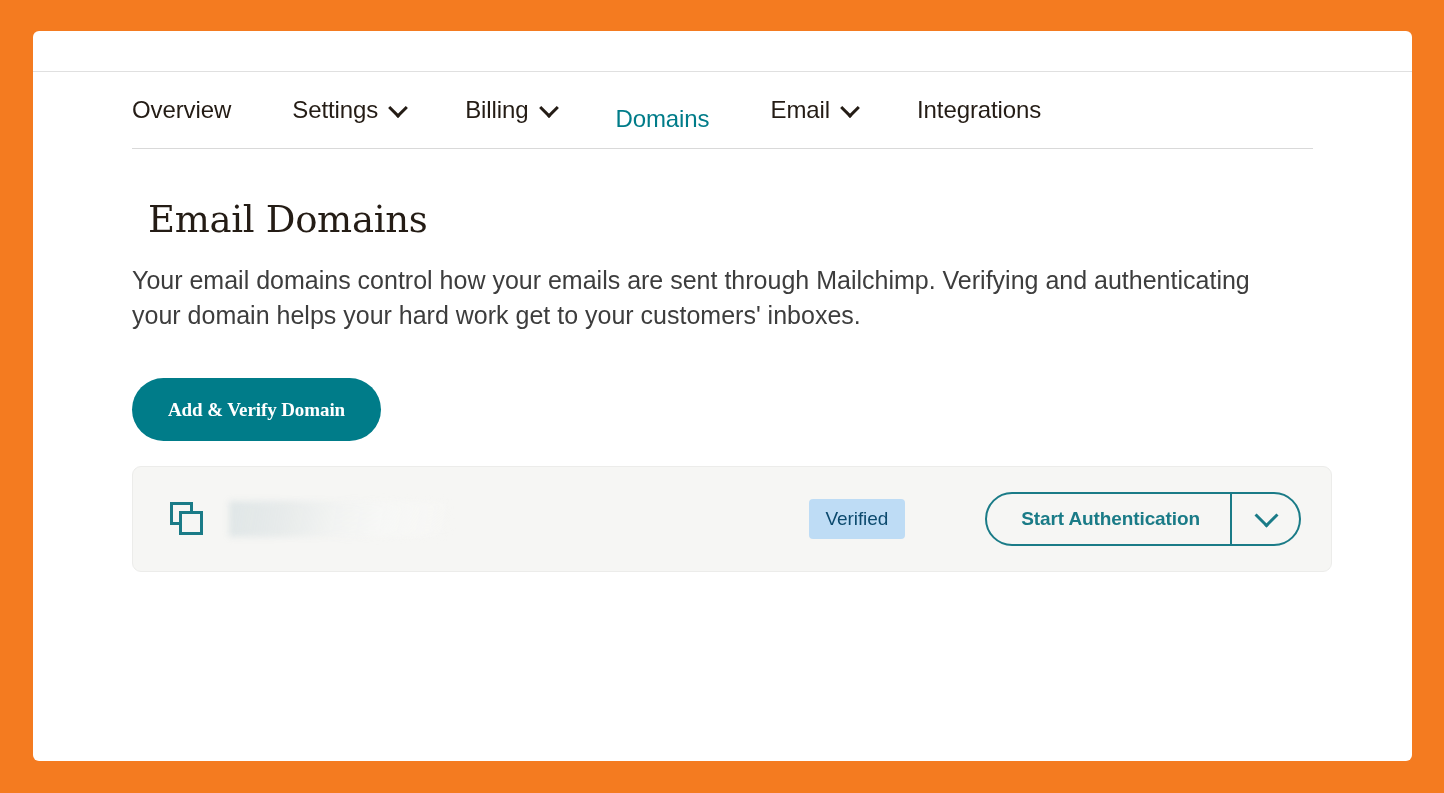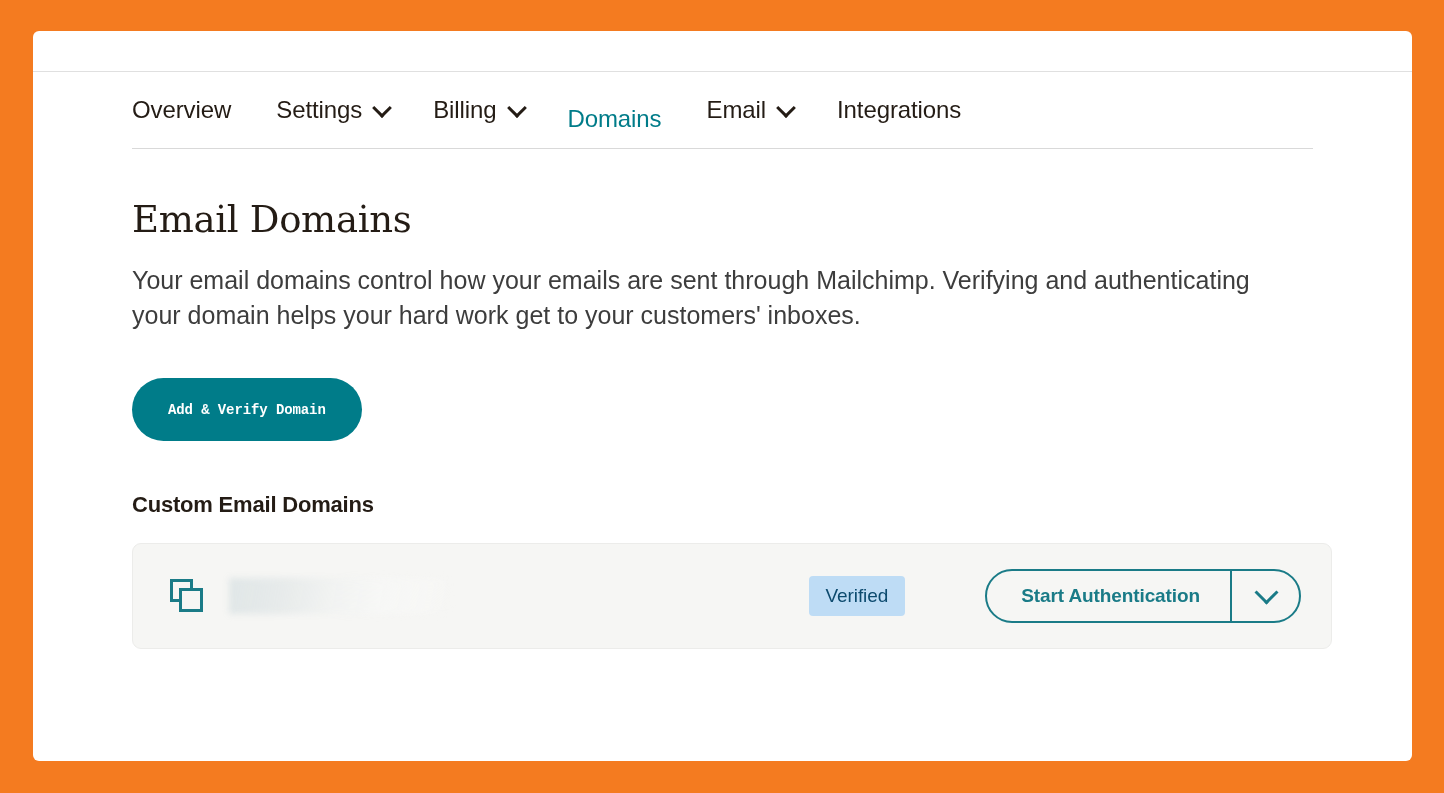--- a/index.html
+++ b/index.html
@@ -33,21 +33,21 @@
   #content-area {
     padding: 0 99px;
   }
 
   
   #nav-tabs {
     display: flex;
     align-items: center;
     height: 77px;
     border-bottom: 1px solid #d9d9d9;
-    gap: 0px;
+    gap: 16px;
   }
   .nav-tab {
     display: flex;
     align-items: center;
     gap: 13px;
     font-size: 24px;
     color: #241c15;
     letter-spacing: -0.1px;
     cursor: pointer;
     white-space: nowrap;
@@ -73,21 +73,21 @@
     border-bottom: 3.5px solid #241c15;
     transform: rotate(45deg);
   }
 
   
   #page-title {
     font-family: "DejaVu Serif", "Liberation Serif", serif;
     font-size: 37px;
     font-weight: normal;
     color: #241c15;
-    margin: 49px 0 0 0;
+    margin: 49px 0 0 16px;
     letter-spacing: -0.3px;
   }
 
   #page-description {
     font-size: 25px;
     line-height: 35px;
     color: #3d3d3d;
     margin: 22px 0 0 0;
     max-width: 1160px;
   }
@@ -95,27 +95,27 @@
   
   #add-verify-domain-button {
     margin-top: 45px;
     display: inline-flex;
     align-items: center;
     justify-content: center;
     height: 63px;
     padding: 0 36px;
     background: #007c89;
     color: #ffffff;
-    font-size: 14px;
+    font-size: 19px;
     font-weight: bold;
     border: none;
     border-radius: 32px;
     cursor: pointer;
     letter-spacing: -0.1px;
-    font-family: Liberation Mono, monospace;
+    font-family: Liberation Serif, serif;
   }
 
   
   #custom-domains-label {
     font-size: 22px;
     font-weight: bold;
     color: #241c15;
     margin: 51px 0 0 0;
     letter-spacing: -0.2px;
   }
@@ -267,21 +267,20 @@
         <span>Integrations</span>
       </div>
     </nav>
 
     <h1 id="page-title">Email Domains</h1>
 
     <p id="page-description">Your email domains control how your emails are sent through Mailchimp. Verifying and authenticating your domain helps your hard work get to your customers' inboxes.</p>
 
     <button id="add-verify-domain-button">Add &amp; Verify Domain</button>
 
-    <h2 id="custom-domains-label">Custom Email Domains</h2>
 
     <div id="domain-row">
 
       <span class="copy-icon">
         <span class="sq-back"></span>
         <span class="sq-front"></span>
       </span>
 
       <span id="domain-name-redacted"></span>
 

